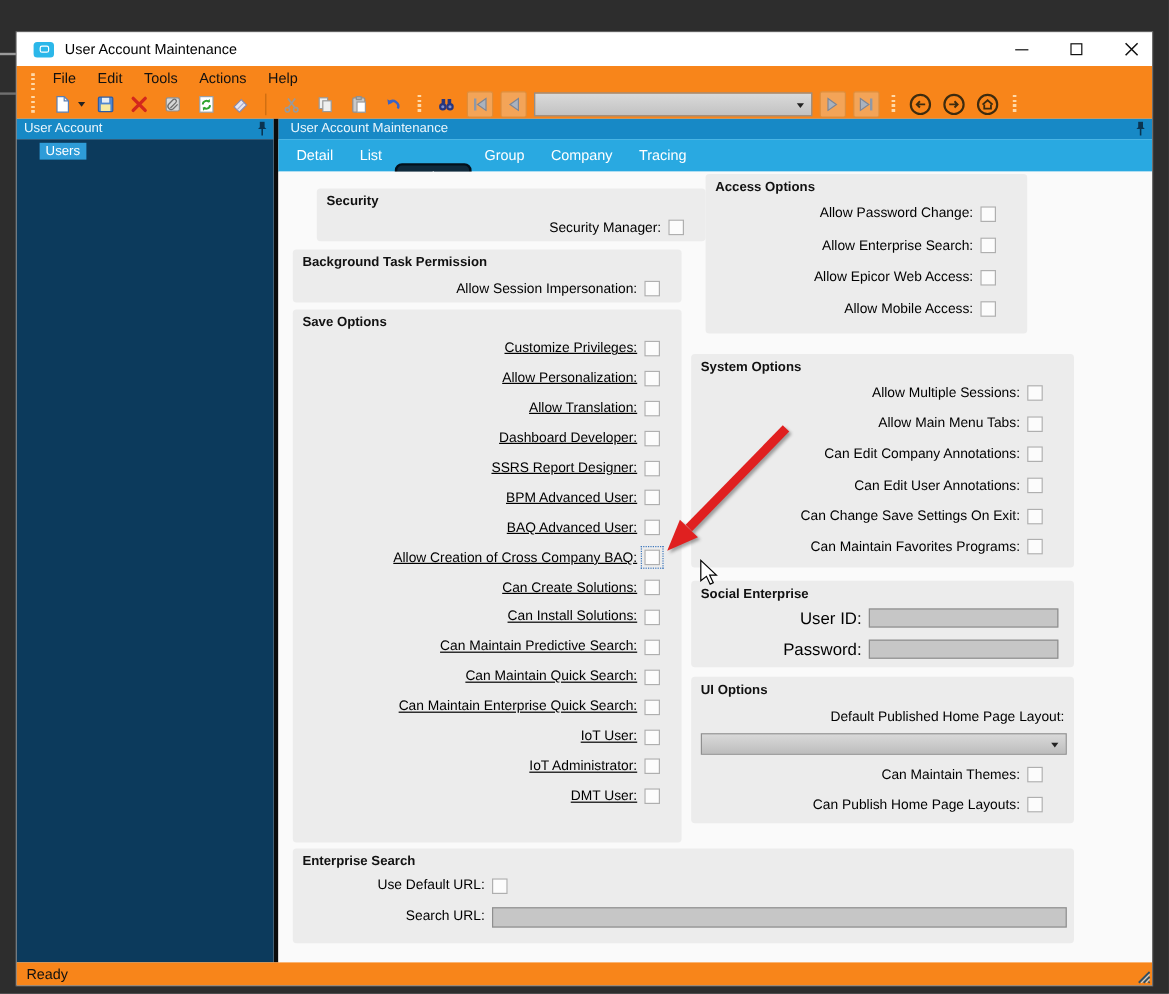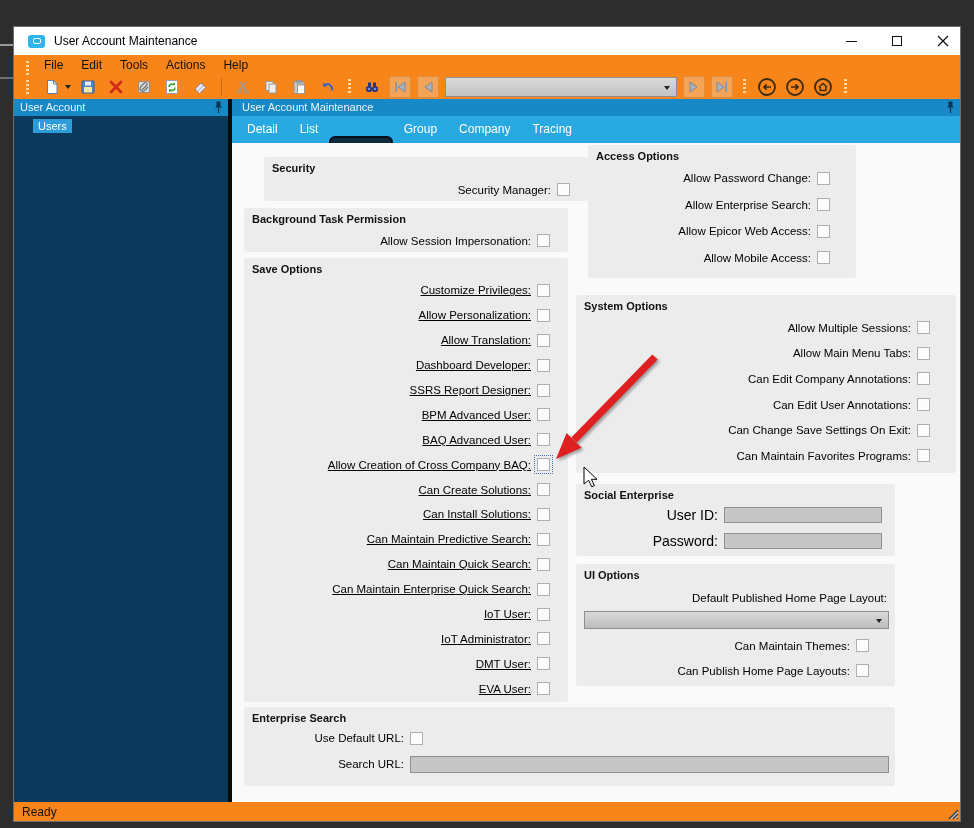--- a/index.html
+++ b/index.html
@@ -75,21 +75,21 @@
   .cblabel { font-size:11.5px; color:#000; white-space:nowrap; }
   .checkbox { width:13px; height:13px; background:#FCFCFC; border:1px solid #AFAFAF; flex:none; }
   .checkbox.focused { outline:1px dotted #3B76BC; outline-offset:2px; }
 
   #sec-security { left:12px; top:14px;  width:324px; height:44px;margin-left:20px; }
   #sec-background{ left:12px; top:65px; width:324px; height:44px; }
   #sec-tools    { left:12px; top:115px; width:324px; height:444px; }
   #sec-tools .cbrow { height:24.9px;text-decoration:underline; }
   #sec-access   { left:344px; top:2px;  width:268px; height:133px;margin-left:12px; }
   #sec-access .cbrow { height:26.5px; }
-  #sec-system   { left:344px; top:152px; width:380px; height:178px; }
+  #sec-system   { left:344px; top:152px; width:319px; height:178px; }
   #sec-system .cbrow { height:25.6px; }
   #sec-access .cbrow, #sec-system .cbrow, #sec-ui .cbrow { padding-right:26px; }
 
   #sec-social   { left:344px; top:341px; width:319px; height:72px; }
   #sec-social .sec-title { height:18px; }
   .field-row { display:flex; align-items:center; height:26px; gap:6px; padding:0 13px 0 8px; }
   .field-label { flex:1; text-align:right; font-size:14px; color:#000; white-space:nowrap; }
   .dis-input { width:158px; height:16px; background:#C6C6C6; border:1px solid #8F8F8F;
     font-size:11px; line-height:14px; padding:0 3px; overflow:hidden; flex:none; }
 
@@ -414,24 +414,20 @@
             <span class="checkbox"></span>
           </div>
           <div class="cbrow">
             <span class="cblabel">IoT Administrator:</span>
             <span class="checkbox"></span>
           </div>
           <div class="cbrow">
             <span class="cblabel">DMT User:</span>
             <span class="checkbox"></span>
           </div>
-          <div class="cbrow">
-            <span class="cblabel">EVA User:</span>
-            <span class="checkbox"></span>
-          </div>
         </div>
     </div>
 
     <div class="section" id="sec-access">
       <div class="sec-title">Access Options</div>
       <div class="rows">
           <div class="cbrow">
             <span class="cblabel">Allow Password Change:</span>
             <span class="checkbox"></span>
           </div>

